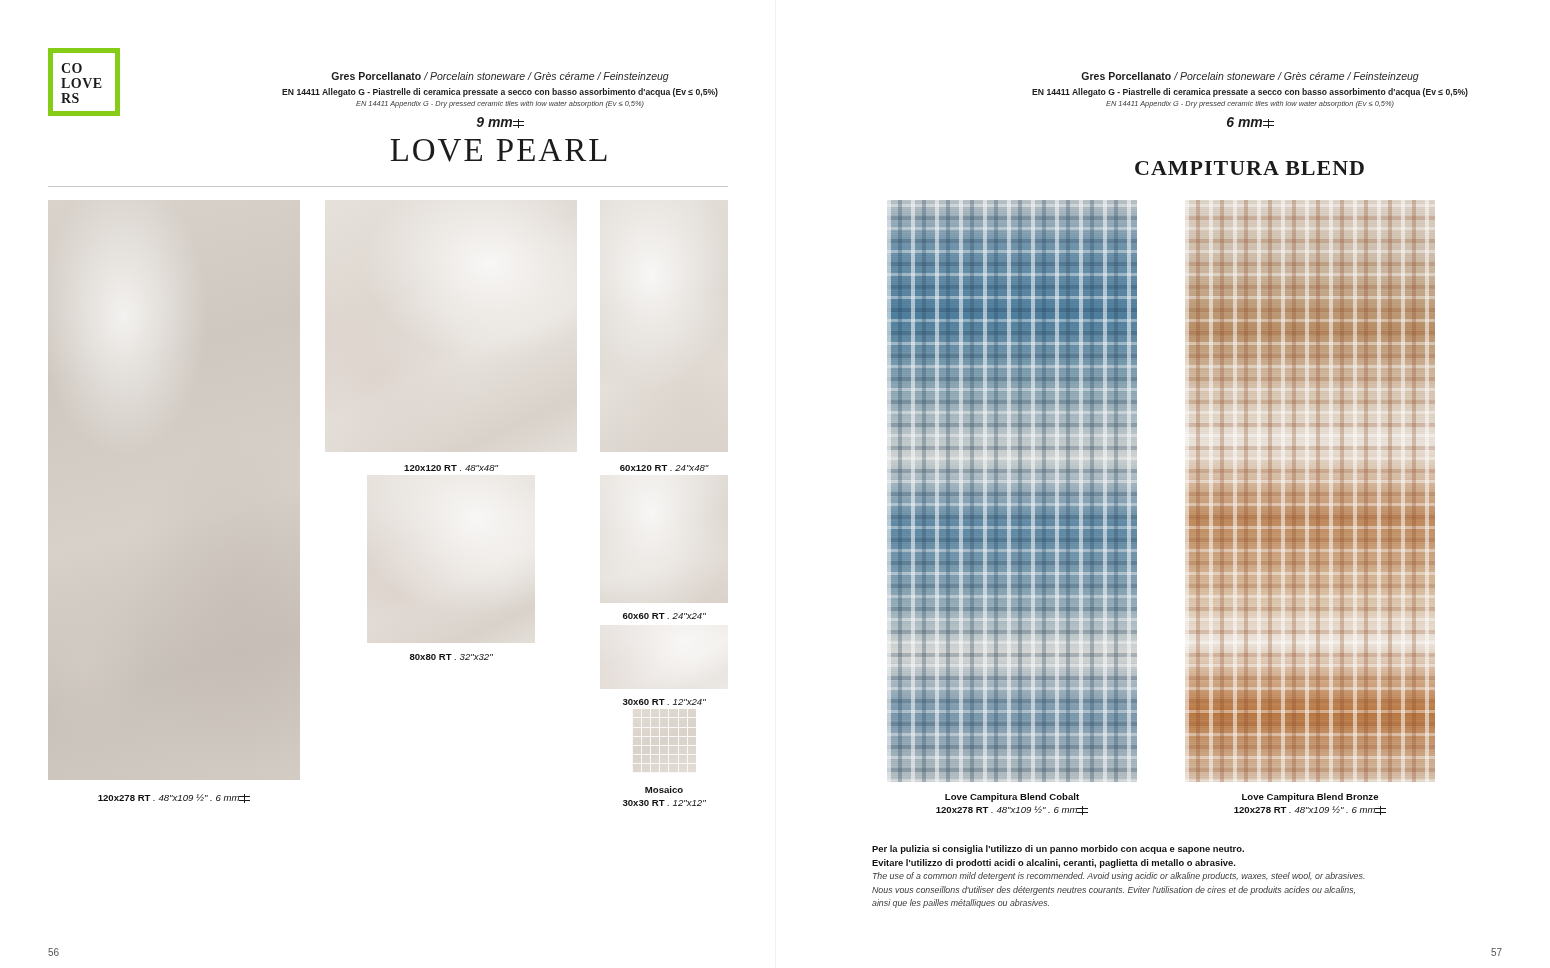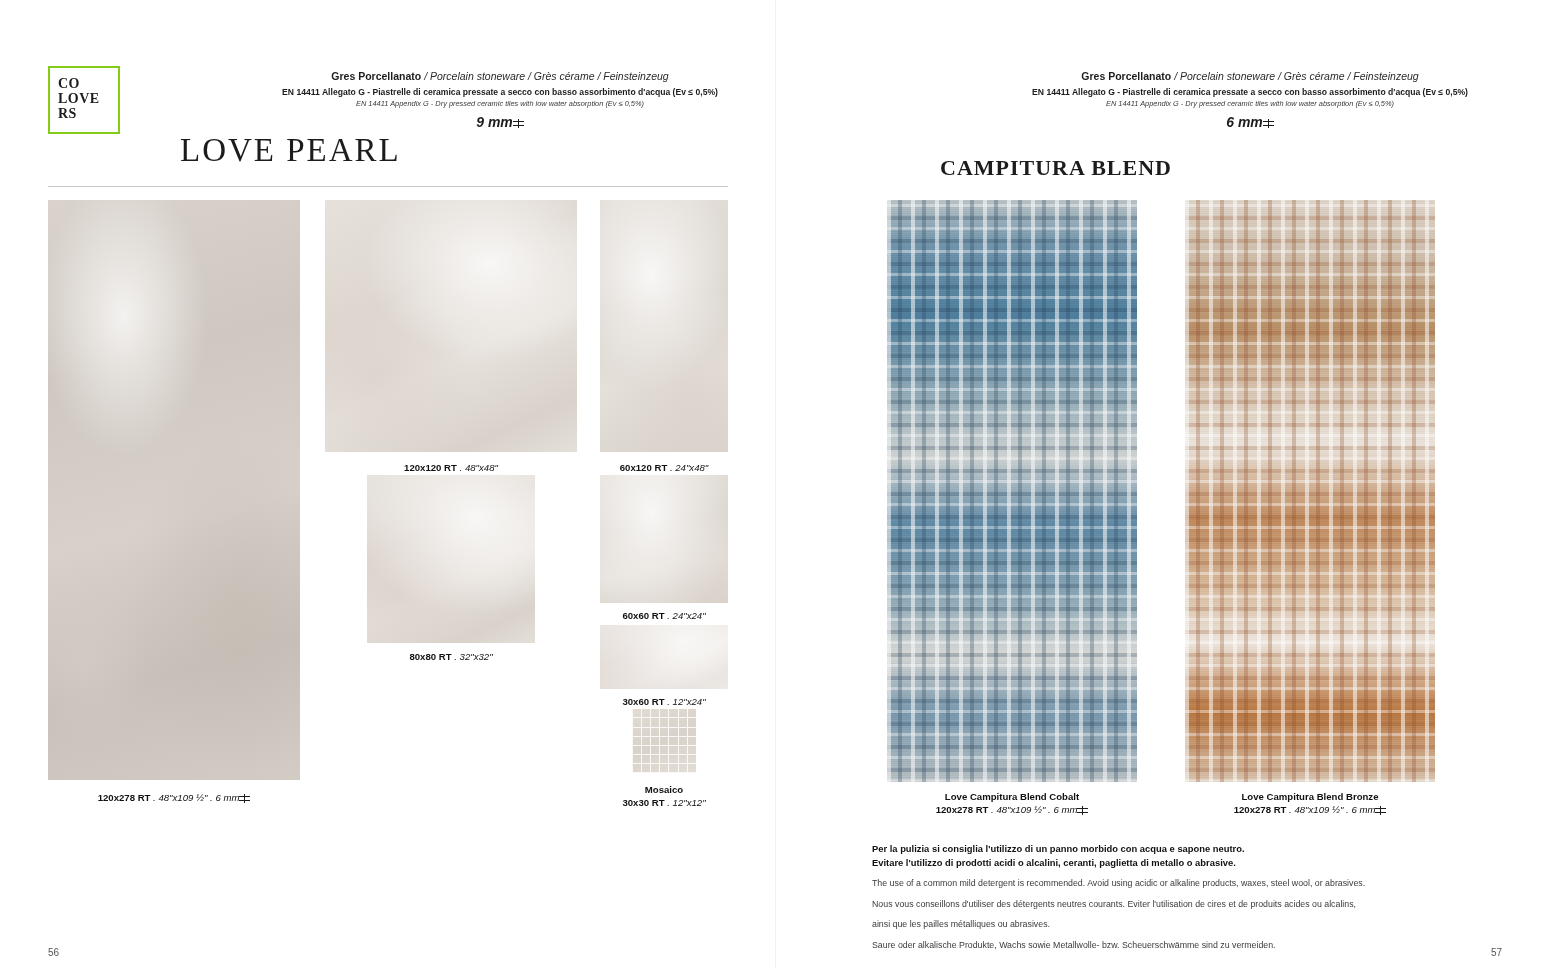--- a/index.html
+++ b/index.html
@@ -9,43 +9,43 @@
     font-family:"Liberation Sans", sans-serif;
     color:#1c1c1c;
     position:relative;
     overflow:hidden;
   }
   .page{position:absolute;top:0;left:0;width:1550px;height:968px;}
   .spread-divider{position:absolute;left:775px;top:0;width:1px;height:968px;background:#f0f0f0;}
 
   
   .logo{
-    position:absolute;left:48px;top:66px;width:72px;height:68px;
-    border:2px solid #84cc16;
+    position:absolute;left:48px;top:48px;width:72px;height:68px;
+    border:5px solid #84cc16;
     box-sizing:border-box;
   }
   .logo-text{
     position:absolute;left:8px;top:8px;
     font-family:"Liberation Serif", serif;
     font-size:14px;line-height:15px;font-weight:700;letter-spacing:.5px;
     color:#1c1c1c;
   }
   .logo-text div{white-space:pre;}
 
   
   .hdr{position:absolute;text-align:center;}
   .hdr .line1{font-size:10.5px;line-height:13px;}
   .hdr .line1 b{font-weight:700;}
   .hdr .line1 i{font-style:italic;font-weight:400;color:#2a2a2a;}
   .hdr .line2{font-size:8.6px;line-height:12px;font-weight:700;margin-top:3px;}
   .hdr .line3{font-size:7.4px;line-height:11px;font-style:italic;color:#3a3a3a;}
   .hdr .thick{font-size:14px;font-style:italic;font-weight:700;margin-top:5px;}
 
   .title-serif{
-    position:absolute;text-align:left;
+    position:absolute;text-align:center;
     font-family:"Liberation Serif", serif;
     letter-spacing:2px;
   }
   #love-pearl-title{left:180px;top:130px;width:640px;font-size:33px;line-height:40px;}
   #campitura-title{left:940px;top:153px;width:620px;font-size:22px;line-height:30px;font-weight:700;letter-spacing:1px;}
 
   .rule{position:absolute;height:1px;background:#c9c9c9;}
 
   
   .tile{position:absolute;box-sizing:border-box;}
@@ -117,21 +117,21 @@
   }
   .weave-grain{
     position:absolute;inset:0;
     background:repeating-linear-gradient(0deg, rgba(0,0,0,.05) 0 1px, rgba(255,255,255,.05) 1px 2px);
     opacity:.5;
   }
 
   
   .care{position:absolute;left:872px;top:842px;width:540px;text-align:left;}
   .care .l-bold{font-size:9.4px;line-height:14px;font-weight:700;color:#111;}
-  .care .l-it{font-size:8.8px;line-height:13.5px;color:#3a3a3a;margin-top:7px;}
+  .care .l-it{font-size:8.8px;line-height:13.5px;font-style:italic;color:#3a3a3a;}
 
   .folio{position:absolute;bottom:10px;font-size:10px;color:#555;}
   #folio-left{left:48px;}
   #folio-right{right:48px;margin-top:12px;}
 
   .mm-sym{display:inline-block;position:relative;width:11px;height:8px;vertical-align:middle;}
   .mm-sym:before,.mm-sym:after{content:"";position:absolute;left:0;width:11px;height:1px;background:#1c1c1c;}
   .mm-sym:before{top:2px;}
   .mm-sym:after{top:6px;}
   .mm-sym span{position:absolute;left:5px;top:0;width:1px;height:9px;background:#1c1c1c;}
@@ -248,19 +248,18 @@
       <i>. 48"x109 ½" . 6 mm</i><span class="mm-sym"><span></span></span>
     </div>
   </div>
 
   <div class="care">
     <div class="l-bold">Per la pulizia si consiglia l'utilizzo di un panno morbido con acqua e sapone neutro.</div>
     <div class="l-bold">Evitare l'utilizzo di prodotti acidi o alcalini, ceranti, paglietta di metallo o abrasive.</div>
     <div class="l-it">The use of a common mild detergent is recommended. Avoid using acidic or alkaline products, waxes, steel wool, or abrasives.</div>
     <div class="l-it">Nous vous conseillons d'utiliser des détergents neutres courants. Eviter l'utilisation de cires et de produits acides ou alcalins,</div>
     <div class="l-it">ainsi que les pailles métalliques ou abrasives.</div>
-    <div class="l-it">Saure oder alkalische Produkte, Wachs sowie Metallwolle- bzw. Scheuerschwämme sind zu vermeiden.</div>
   </div>
 
   <div class="folio" id="folio-left">56</div>
   <div class="folio" id="folio-right">57</div>
 
 </div>
 
 </body></html>

